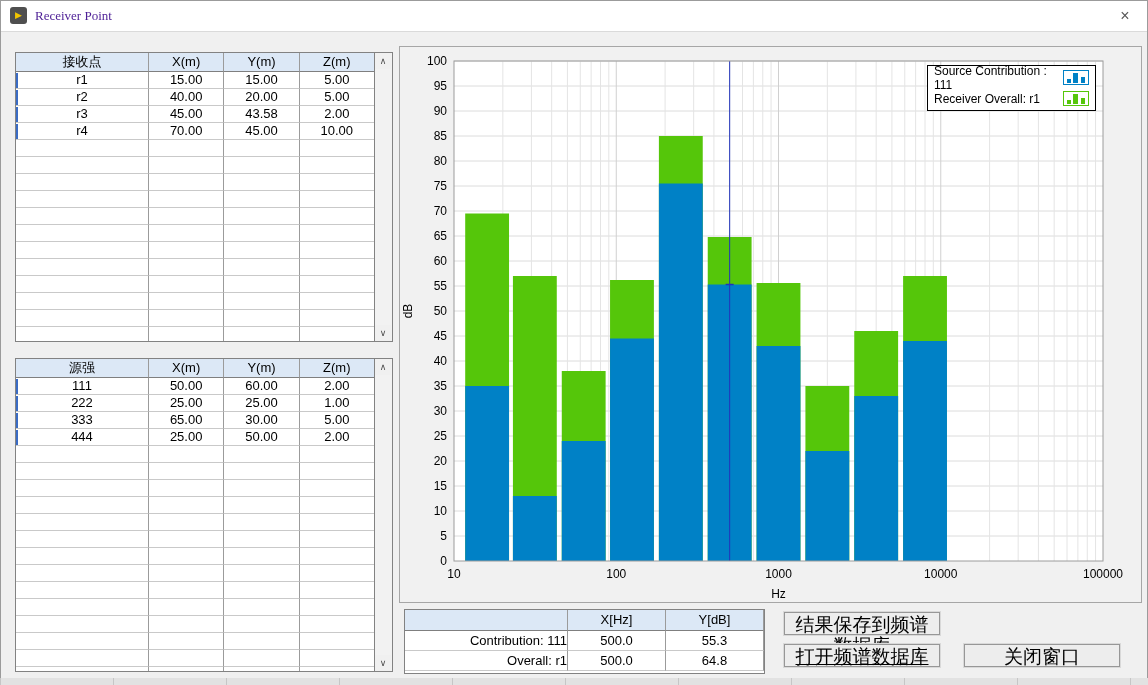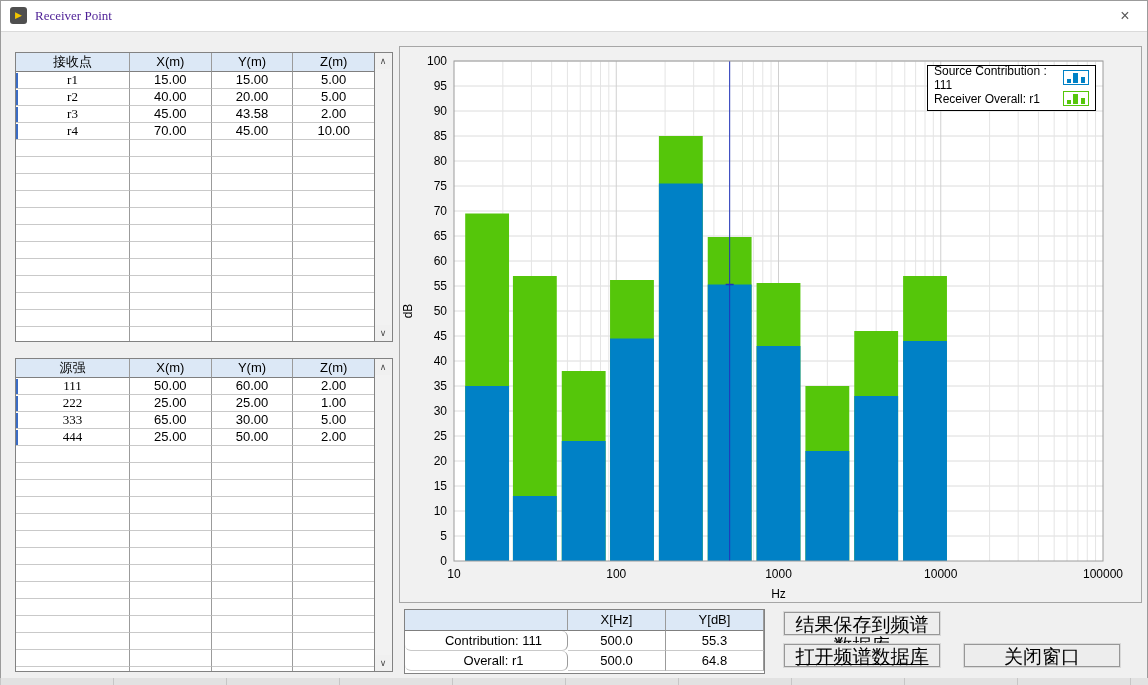--- a/index.html
+++ b/index.html
@@ -13,26 +13,26 @@
   .content{position:absolute;left:0;top:30px;right:0;bottom:6px;background:#F0F0F0;border-top:1px solid #DADADA;}
 
   
   .datatable{position:absolute;background:#FFFFFF;border:1px solid #828282;overflow:hidden;font-size:13px;}
   .t-rows{position:absolute;left:0;top:0;bottom:0;right:17px;overflow:hidden;}
   .infotable .t-rows{right:0;}
   .t-row{display:flex;position:relative;box-sizing:border-box;}
   .t-cell{box-sizing:border-box;flex:1;border-right:1px solid #9B9B9B;border-bottom:1px solid #C9C9C9;
           text-align:center;height:17px;line-height:16px;overflow:hidden;white-space:nowrap;color:#000;}
   .t-header .t-cell{background:#DCE8F6;border-bottom:1px solid #7F7F7F;height:19px;line-height:18px;}
-  .postable .t-cell:first-child{width:114px;flex:none;font-family:Liberation Serif, serif;}
+  .postable .t-cell:first-child{width:133px;flex:none;}
   .postable .t-data::before{content:"";position:absolute;left:0;top:1px;bottom:1px;width:2px;background:#3A6BC4;z-index:2;}
   .infotable .t-cell:first-child{width:163px;flex:none;}
   .infotable .t-cell{height:20px;line-height:19px;}
   .infotable .t-header .t-cell{height:21px;line-height:20px;}
-  .infotable .t-data .t-cell:first-child{text-align:center;padding-left:15px;border-radius:6px;}
+  .infotable .t-data .t-cell:first-child{text-align:right;padding-left:15px;}
 
   
   .vscroll{position:absolute;top:0;right:0;bottom:0;width:17px;background:#F2F2F2;border-left:1px solid #828282;}
   .varrow{position:absolute;left:0;width:16px;height:16px;color:#4A4A4A;font-size:9px;line-height:16px;text-align:center;background:#F0F0F0;cursor:pointer;}
   .varrow.up{top:0;}
   .varrow.down{bottom:0;}
 
   
   .chart-panel{position:absolute;left:398px;top:14px;width:743px;height:557px;background:#F1F1F1;border:1px solid #A6A6A6;box-sizing:border-box;}
   .chart-svg{position:absolute;left:0;top:0;}

